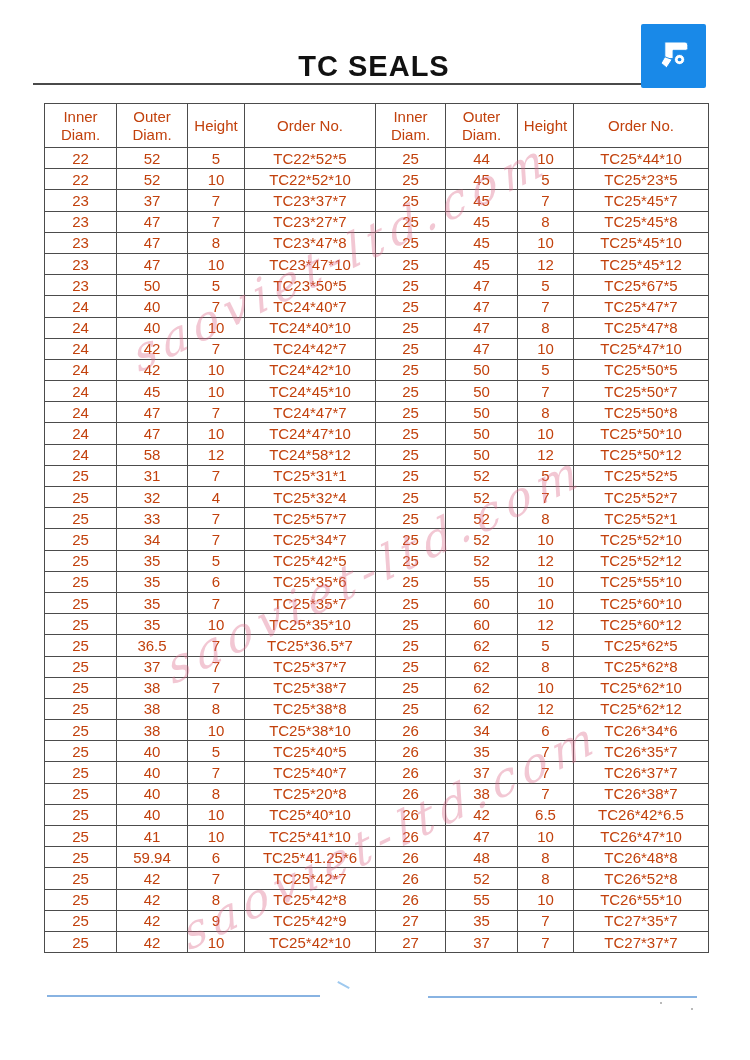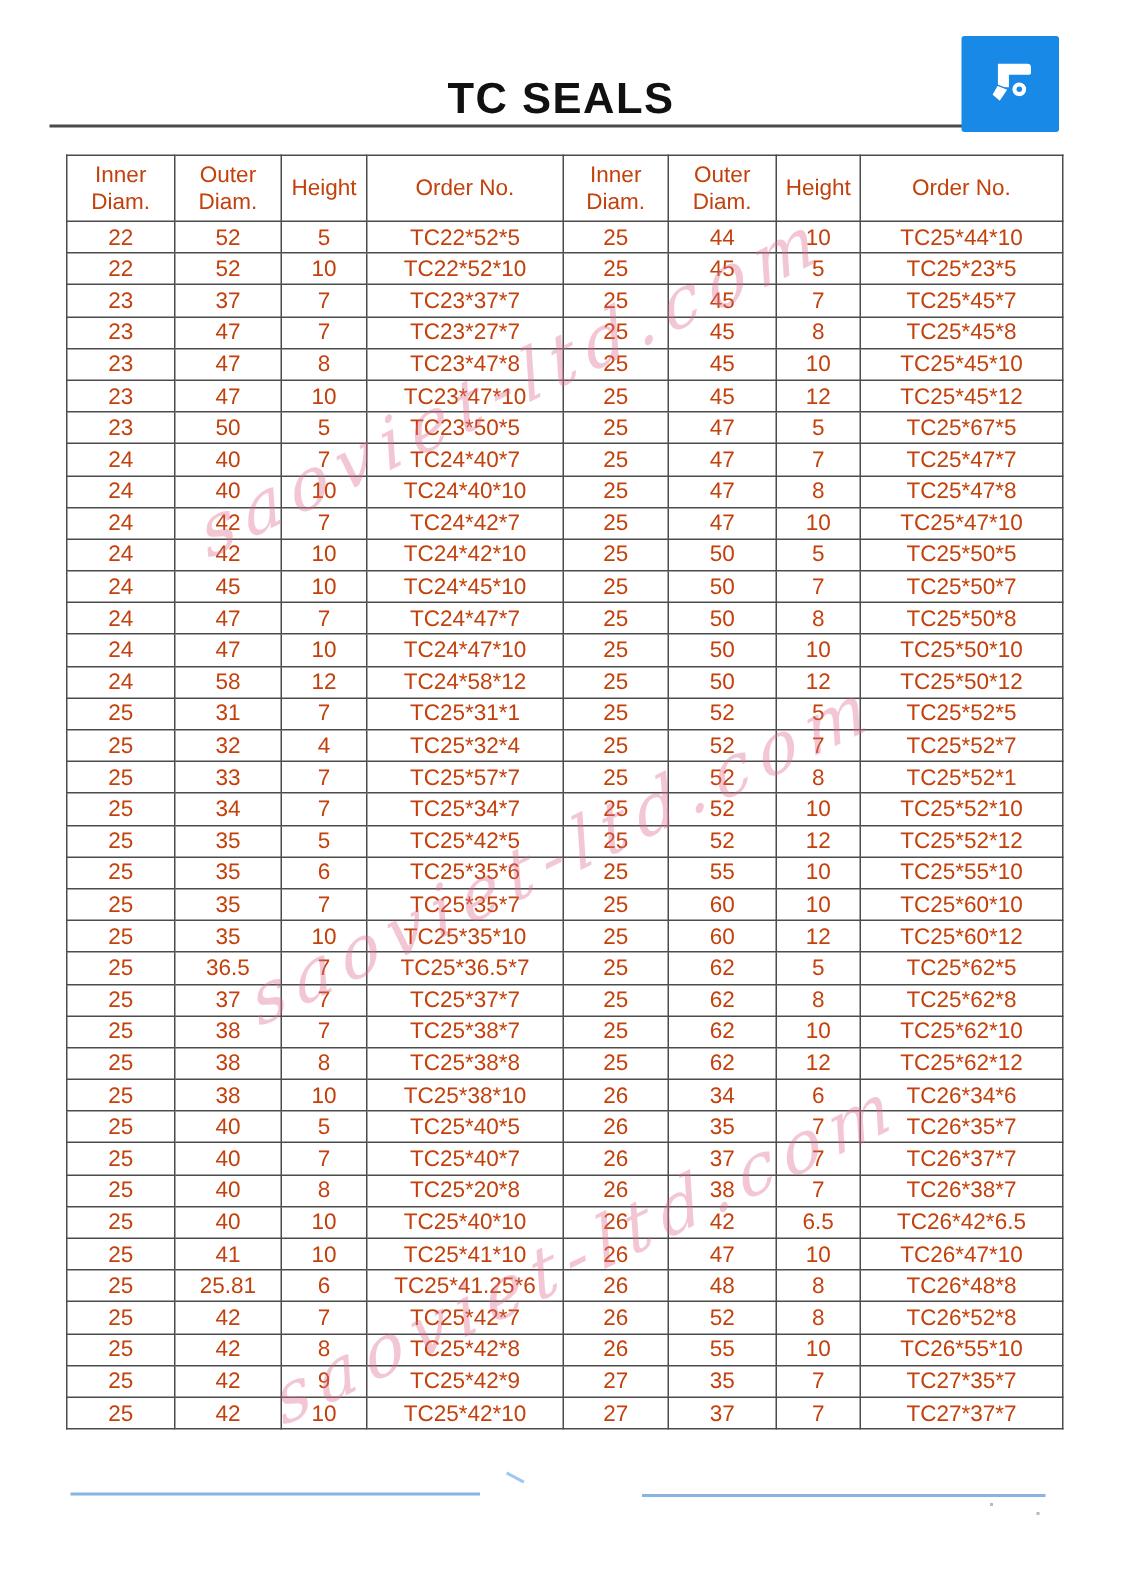--- a/index.html
+++ b/index.html
@@ -445,21 +445,21 @@
           <td>41</td>
           <td>10</td>
           <td>TC25*41*10</td>
           <td>26</td>
           <td>47</td>
           <td>10</td>
           <td>TC26*47*10</td>
         </tr>
         <tr>
           <td>25</td>
-          <td>25.81</td>
+          <td>59.94</td>
           <td>6</td>
           <td>TC25*41.25*6</td>
           <td>26</td>
           <td>48</td>
           <td>8</td>
           <td>TC26*48*8</td>
         </tr>
         <tr>
           <td>25</td>
           <td>42</td>

